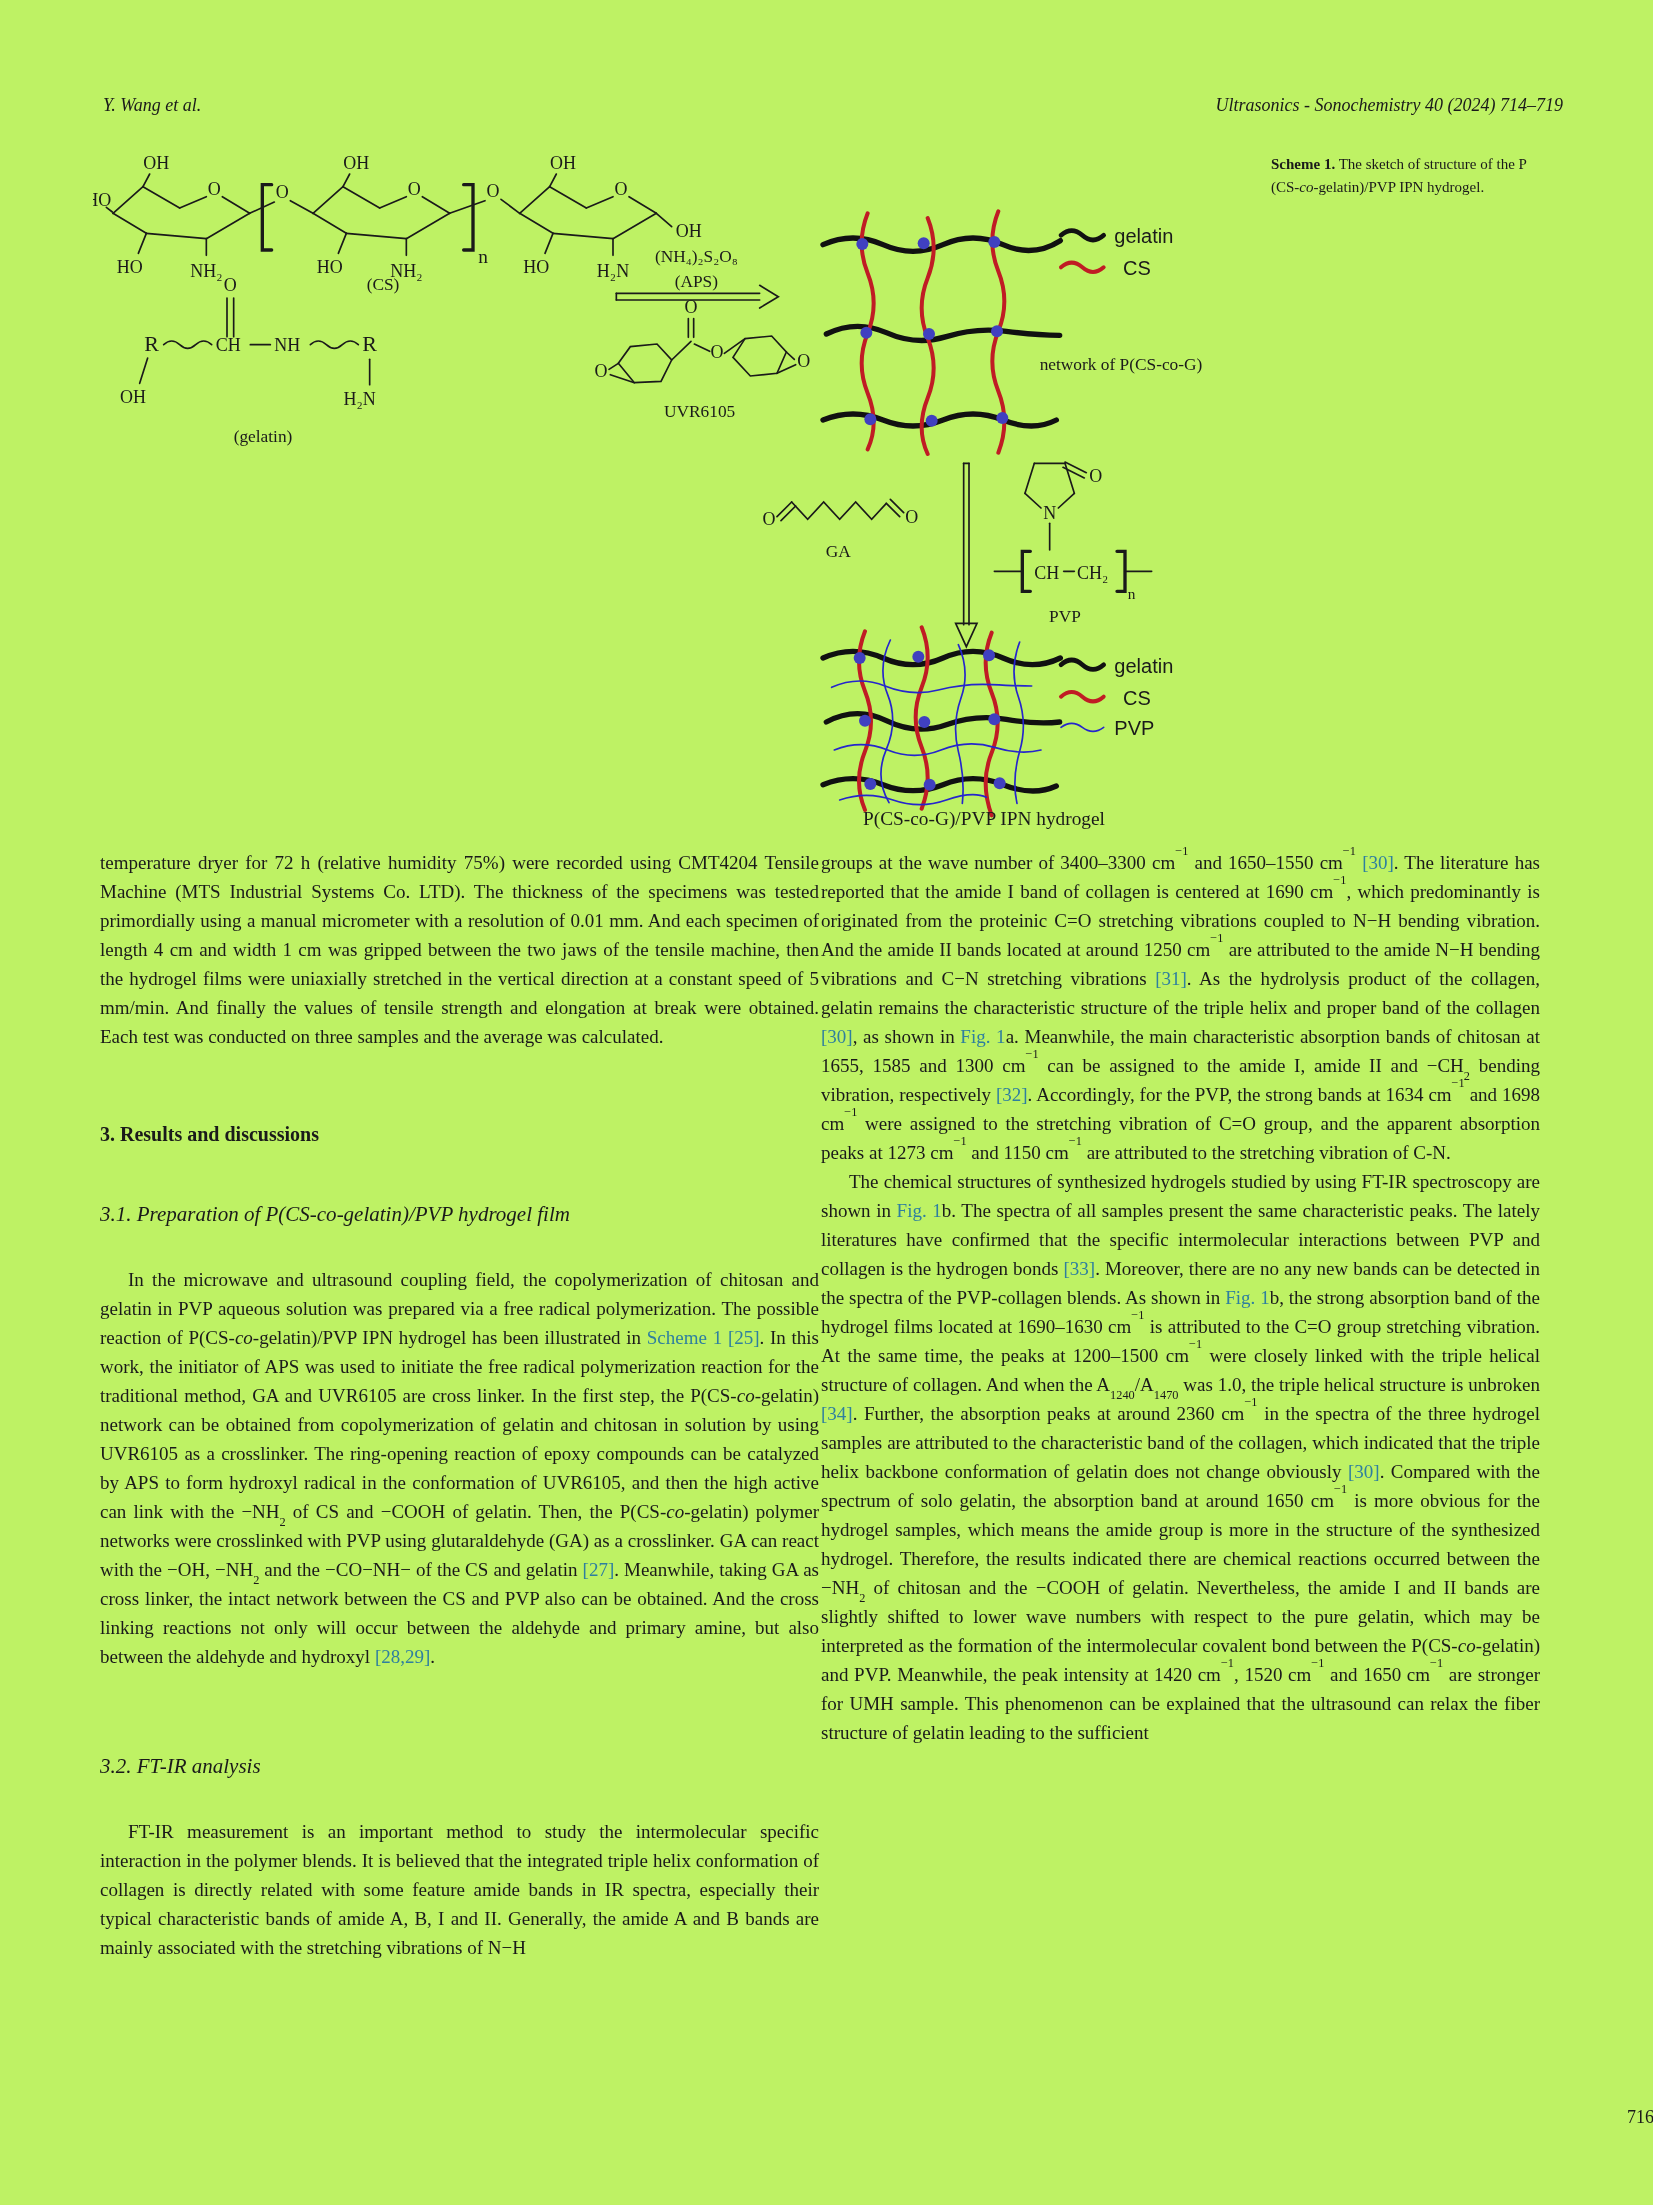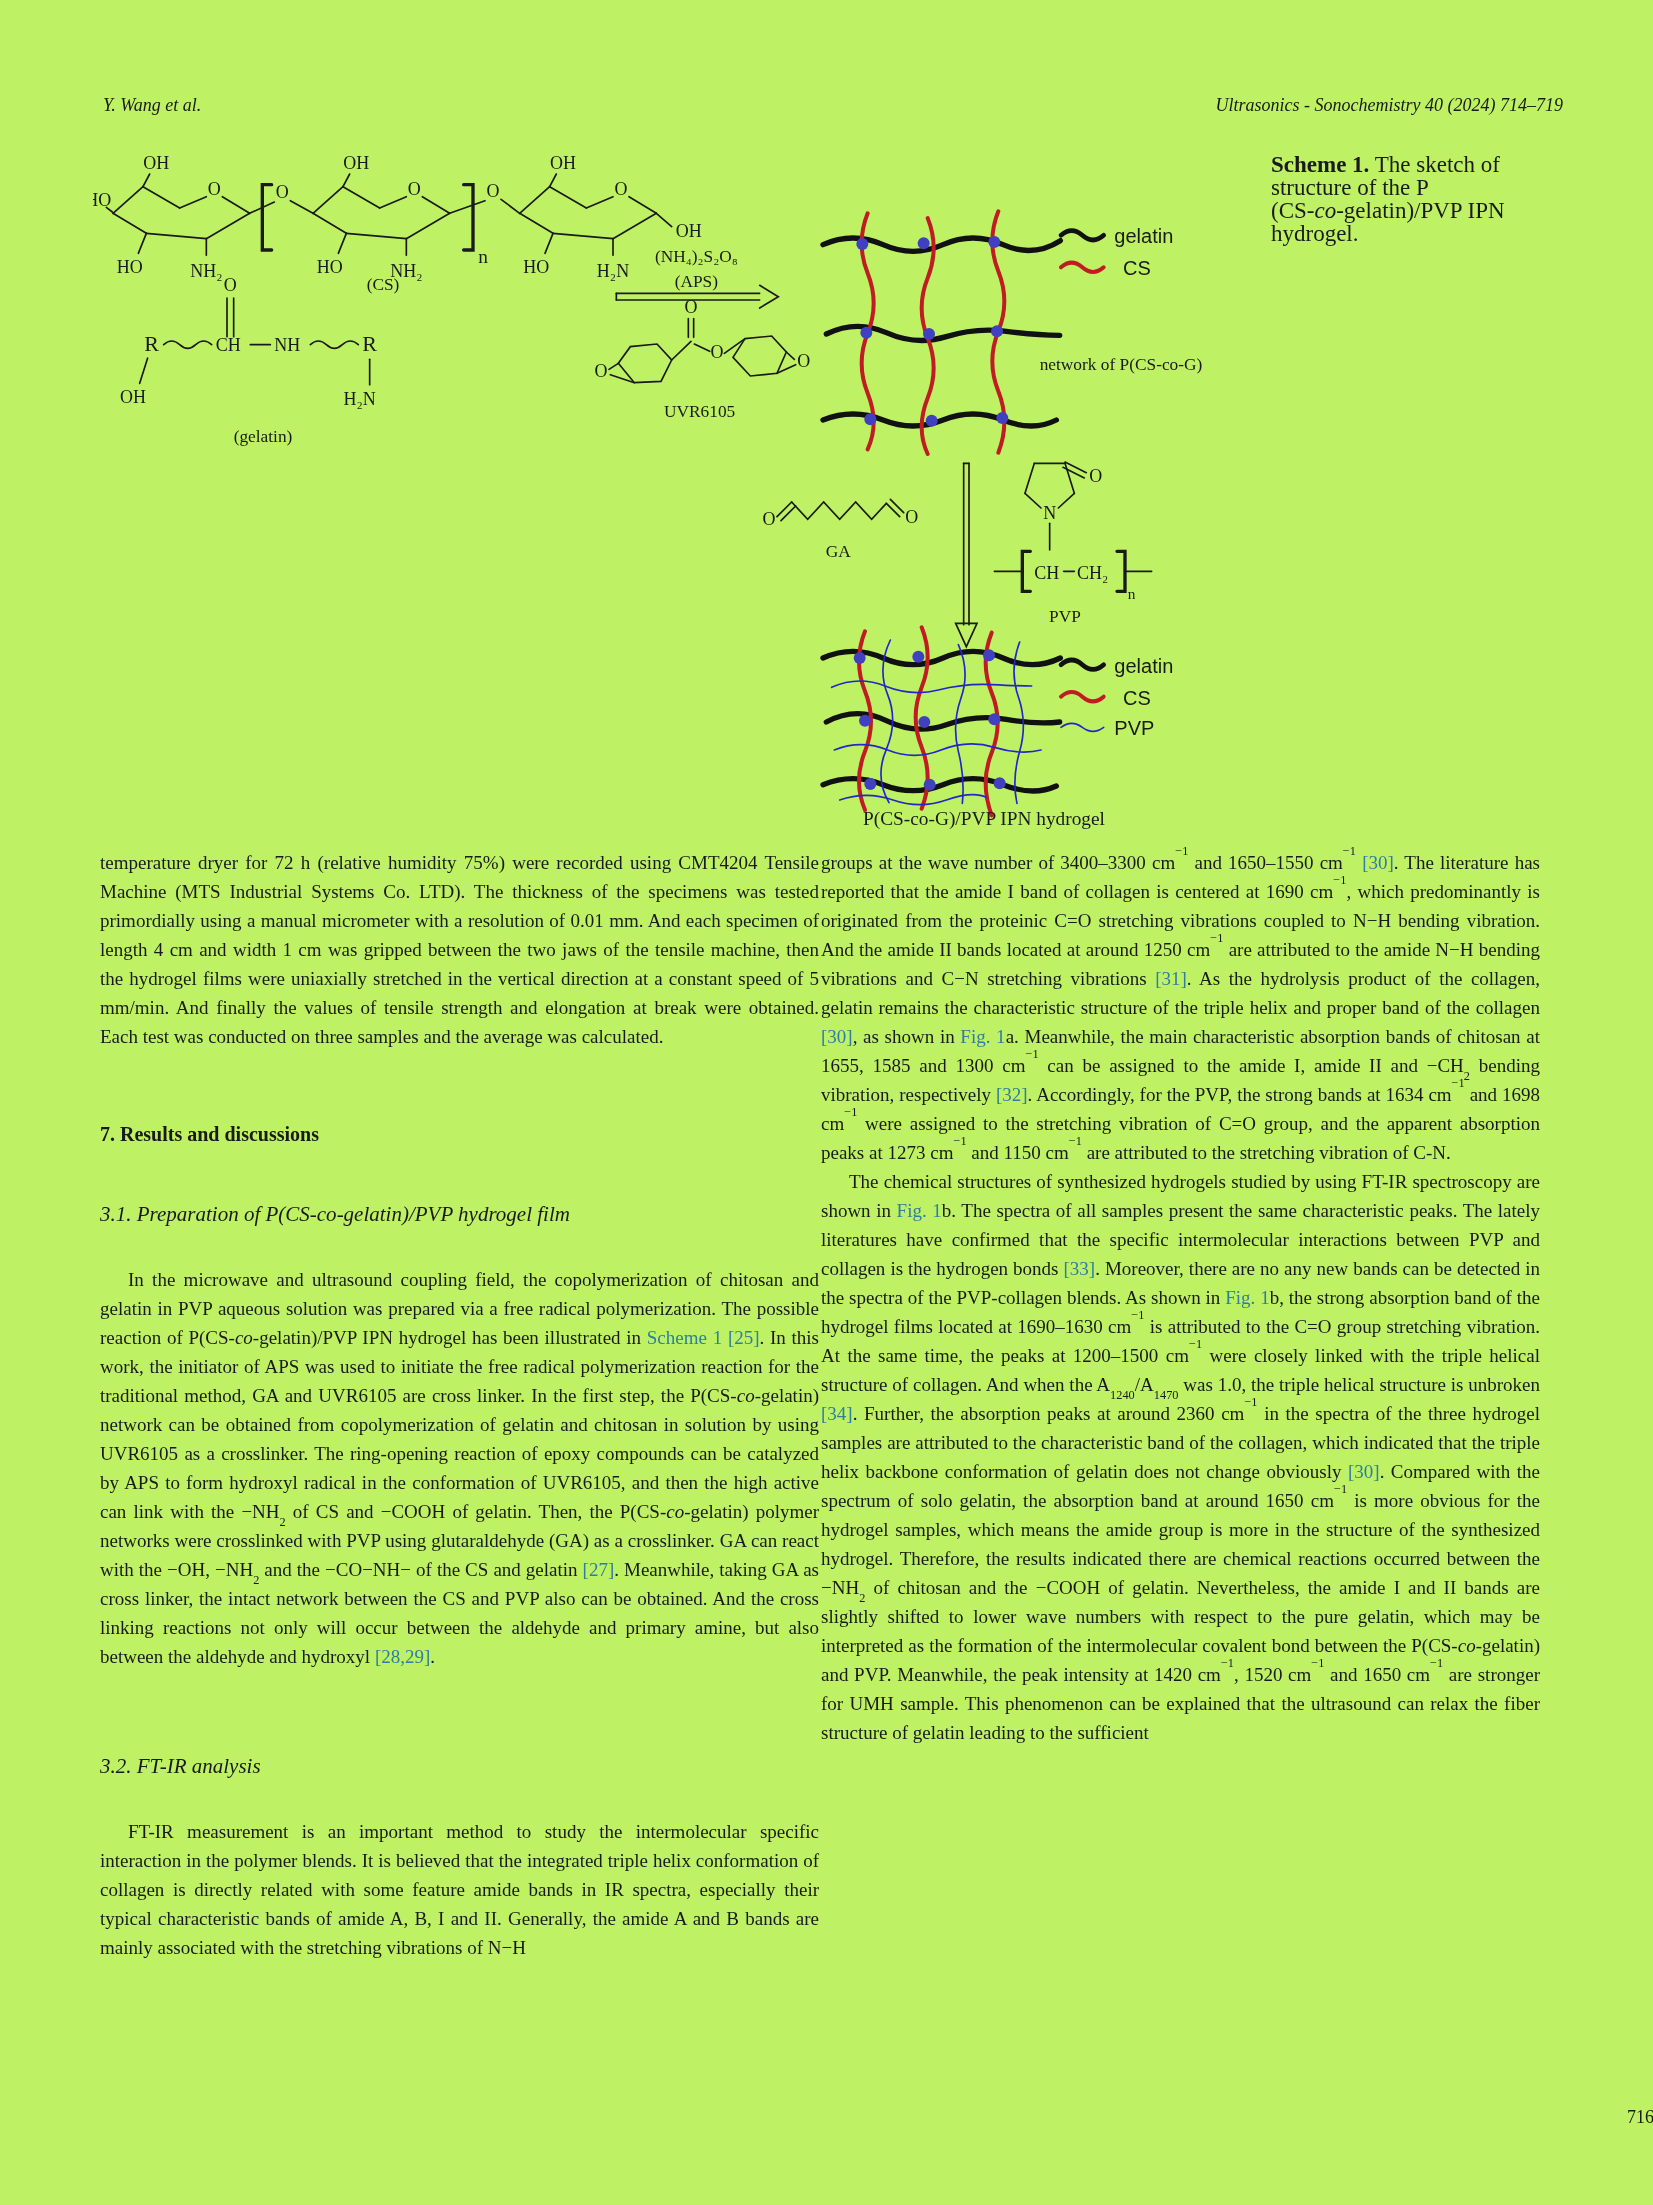--- a/index.html
+++ b/index.html
@@ -2,21 +2,21 @@
 <html style="font-size:10.7px"><head>
 <meta charset="utf-8">
 <style>
   html,body{margin:0;padding:0;background:#ffffff;}
   .page{position:relative;width:1654px;height:2205px;background:#bef264;
         font-family:"Liberation Serif",serif;color:#1a1a1a;overflow:hidden;}
   .running-head{position:absolute;top:95px;font-size:18px;font-style:italic;white-space:nowrap;}
   .rh-left{left:103px;}
   .rh-right{right:91px;}
   .scheme-caption{position:absolute;left:1271px;top:153px;width:301px;
-        font-size:23px;line-height:23px;text-align:left;}
+        font-size:15px;line-height:23px;text-align:left;}
   .scheme-caption b{font-weight:bold;}
   .column{position:absolute;top:848px;width:719px;font-size:19px;line-height:29px;}
   #col-left{left:100px;}
   #col-right{left:821px;}
   .column p{margin:0;text-align:justify;}
   .column p.indent{text-indent:28px;}
   .column h2{font-size:20px;font-weight:bold;margin:69px 0 0;}
   .column h3{font-size:21px;font-style:italic;font-weight:normal;margin:51px 0 0;}
   .column p + h3{margin-top:81px;}
   .column h3 + p{margin-top:36px;}
@@ -257,21 +257,21 @@
       <path class="cs-s" d="M1452,820 q16,-14 32,0 q16,14 32,0"></path>
       <text class="leg" x="1545" y="832">CS</text>
       <path class="pvp-s" d="M1452,866 q16,-12 32,0 q16,12 32,0"></path>
       <text class="leg" x="1532" y="878">PVP</text>
       <text class="lab29" x="1155" y="1012">P(CS-co-G)/PVP IPN hydrogel</text>
     </g>
   </svg>
 
   <div class="column" id="col-left">
       <p>temperature dryer for 72 h (relative humidity 75%) were recorded using CMT4204 Tensile Machine (MTS Industrial Systems Co. LTD). The thickness of the specimens was tested primordially using a manual micrometer with a resolution of 0.01 mm. And each specimen of length 4 cm and width 1 cm was gripped between the two jaws of the tensile machine, then the hydrogel films were uniaxially stretched in the vertical direction at a constant speed of 5 mm/min. And finally the values of tensile strength and elongation at break were obtained. Each test was conducted on three samples and the average was calculated.</p>
-      <h2>7. Results and discussions</h2>
+      <h2>3. Results and discussions</h2>
       <h3>3.1. Preparation of P(CS-<i>co</i>-gelatin)/PVP hydrogel film</h3>
       <p class="indent">In the microwave and ultrasound coupling field, the copolymerization of chitosan and gelatin in PVP aqueous solution was prepared via a free radical polymerization. The possible reaction of P(CS-<i>co</i>-gelatin)/PVP IPN hydrogel has been illustrated in <a class="ref">Scheme 1</a> <a class="ref">[25]</a>. In this work, the initiator of APS was used to initiate the free radical polymerization reaction for the traditional method, GA and UVR6105 are cross linker. In the first step, the P(CS-<i>co</i>-gelatin) network can be obtained from copolymerization of gelatin and chitosan in solution by using UVR6105 as a crosslinker. The ring-opening reaction of epoxy compounds can be catalyzed by APS to form hydroxyl radical in the conformation of UVR6105, and then the high active can link with the −NH<sub>2</sub> of CS and −COOH of gelatin. Then, the P(CS-<i>co</i>-gelatin) polymer networks were crosslinked with PVP using glutaraldehyde (GA) as a crosslinker. GA can react with the −OH, −NH<sub>2</sub> and the −CO−NH− of the CS and gelatin <a class="ref">[27]</a>. Meanwhile, taking GA as cross linker, the intact network between the CS and PVP also can be obtained. And the cross linking reactions not only will occur between the aldehyde and primary amine, but also between the aldehyde and hydroxyl <a class="ref">[28,29]</a>.</p>
       <h3>3.2. FT-IR analysis</h3>
       <p class="indent">FT-IR measurement is an important method to study the intermolecular specific interaction in the polymer blends. It is believed that the integrated triple helix conformation of collagen is directly related with some feature amide bands in IR spectra, especially their typical characteristic bands of amide A, B, I and II. Generally, the amide A and B bands are mainly associated with the stretching vibrations of N−H</p>
     </div>
   <div class="column" id="col-right">
       <p>groups at the wave number of 3400–3300 cm<sup>−1</sup> and 1650–1550 cm<sup>−1</sup> <a class="ref">[30]</a>. The literature has reported that the amide I band of collagen is centered at 1690 cm<sup>−1</sup>, which predominantly is originated from the proteinic C=O stretching vibrations coupled to N−H bending vibration. And the amide II bands located at around 1250 cm<sup>−1</sup> are attributed to the amide N−H bending vibrations and C−N stretching vibrations <a class="ref">[31]</a>. As the hydrolysis product of the collagen, gelatin remains the characteristic structure of the triple helix and proper band of the collagen <a class="ref">[30]</a>, as shown in <a class="ref">Fig. 1</a>a. Meanwhile, the main characteristic absorption bands of chitosan at 1655, 1585 and 1300 cm<sup>−1</sup> can be assigned to the amide I, amide II and −CH<sub>2</sub> bending vibration, respectively <a class="ref">[32]</a>. Accordingly, for the PVP, the strong bands at 1634 cm<sup>−1</sup> and 1698 cm<sup>−1</sup> were assigned to the stretching vibration of C=O group, and the apparent absorption peaks at 1273 cm<sup>−1</sup> and 1150 cm<sup>−1</sup> are attributed to the stretching vibration of C-N.</p>
       <p class="indent">The chemical structures of synthesized hydrogels studied by using FT-IR spectroscopy are shown in <a class="ref">Fig. 1</a>b. The spectra of all samples present the same characteristic peaks. The lately literatures have confirmed that the specific intermolecular interactions between PVP and collagen is the hydrogen bonds <a class="ref">[33]</a>. Moreover, there are no any new bands can be detected in the spectra of the PVP-collagen blends. As shown in <a class="ref">Fig. 1</a>b, the strong absorption band of the hydrogel films located at 1690–1630 cm<sup>−1</sup> is attributed to the C=O group stretching vibration. At the same time, the peaks at 1200–1500 cm<sup>−1</sup> were closely linked with the triple helical structure of collagen. And when the A<sub>1240</sub>/A<sub>1470</sub> was 1.0, the triple helical structure is unbroken <a class="ref">[34]</a>. Further, the absorption peaks at around 2360 cm<sup>−1</sup> in the spectra of the three hydrogel samples are attributed to the characteristic band of the collagen, which indicated that the triple helix backbone conformation of gelatin does not change obviously <a class="ref">[30]</a>. Compared with the spectrum of solo gelatin, the absorption band at around 1650 cm<sup>−1</sup> is more obvious for the hydrogel samples, which means the amide group is more in the structure of the synthesized hydrogel. Therefore, the results indicated there are chemical reactions occurred between the −NH<sub>2</sub> of chitosan and the −COOH of gelatin. Nevertheless, the amide I and II bands are slightly shifted to lower wave numbers with respect to the pure gelatin, which may be interpreted as the formation of the intermolecular covalent bond between the P(CS-<i>co</i>-gelatin) and PVP. Meanwhile, the peak intensity at 1420 cm<sup>−1</sup>, 1520 cm<sup>−1</sup> and 1650 cm<sup>−1</sup> are stronger for UMH sample. This phenomenon can be explained that the ultrasound can relax the fiber structure of gelatin leading to the sufficient</p>
     </div>
 

